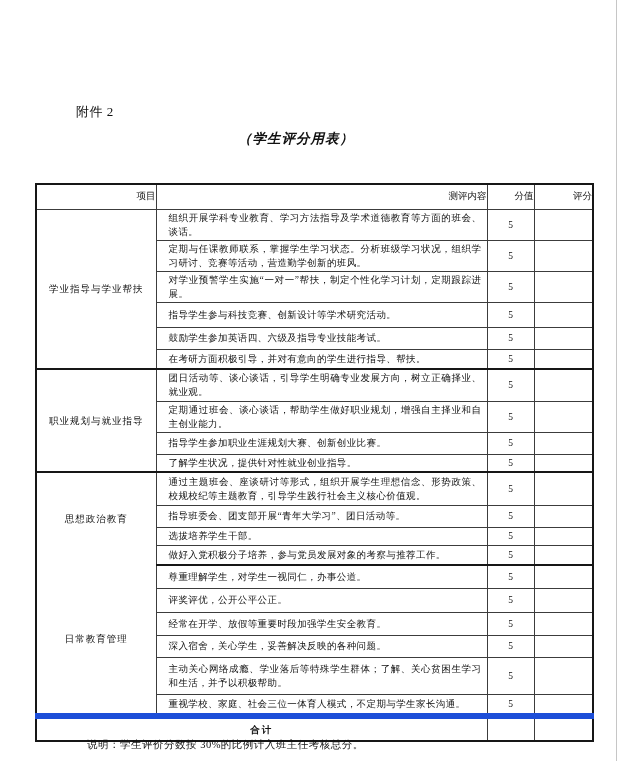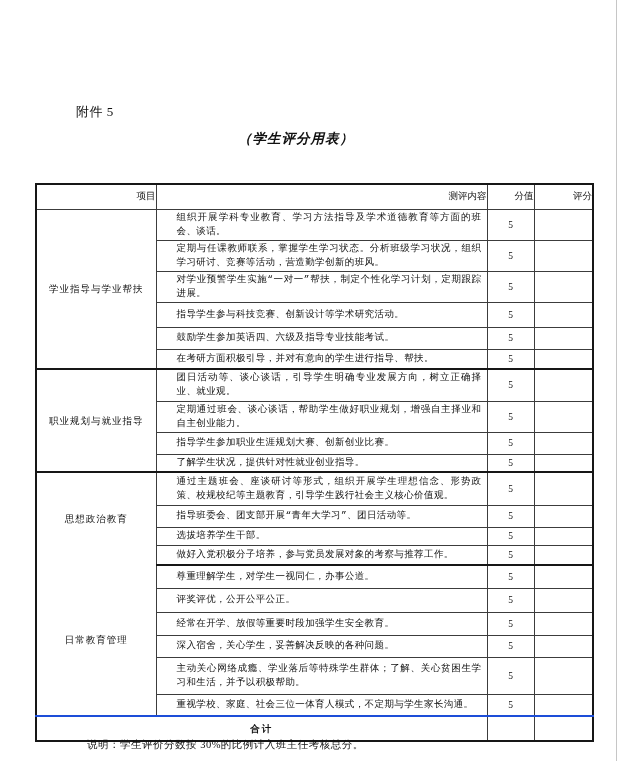--- a/index.html
+++ b/index.html
@@ -45,40 +45,40 @@
     text-align: right; font-size: 11px;
     border-bottom: 2px solid #161616;
     font-family: Liberation Mono, monospace;
   }
   tr.cat-top td { border-top: 2px solid #161616; }
   td.c-item {
     text-align: center; font-size: 10px; letter-spacing: 1px;
   }
   td.c-item.no-top { border-top: hidden; }
   td.c-content {
-    padding: 1px 5px 1px 20px;
-    text-align: justify; letter-spacing: 0.4px; font-family: Liberation Mono, monospace;
+    padding: 1px 5px 1px 12px;
+    text-align: justify; letter-spacing: 0.4px;
   }
   td.c-score { text-align: center; font-size: 11.5px; }
   td.c-rating { }
-  tr.total-row td { border-top: 2px solid #1d4ed8; }
+  tr.total-row td { border-top: 6px solid #1d4ed8; }
   td.c-total {
     text-align: center; font-weight: bold; font-size: 11.5px; letter-spacing: 2px;
   }
   .note {
     position: absolute; left: 78px; top: 738px;
     font-size: 10.5px; letter-spacing: 0.5px; margin-left: 9px;
   }
 </style>
 </head>
 <body>
 
 <div class="page-edge"></div>
 
-<div class="attachment">附件 5</div>
+<div class="attachment">附件 2</div>
 
 <div class="title-wrap">
   <div class="doc-subtitle">（学生评分用表）</div>
 </div>
 
 <table class="assess">
   <colgroup>
       <col style="width:120px">
       <col style="width:331px">
       <col style="width:47px">

